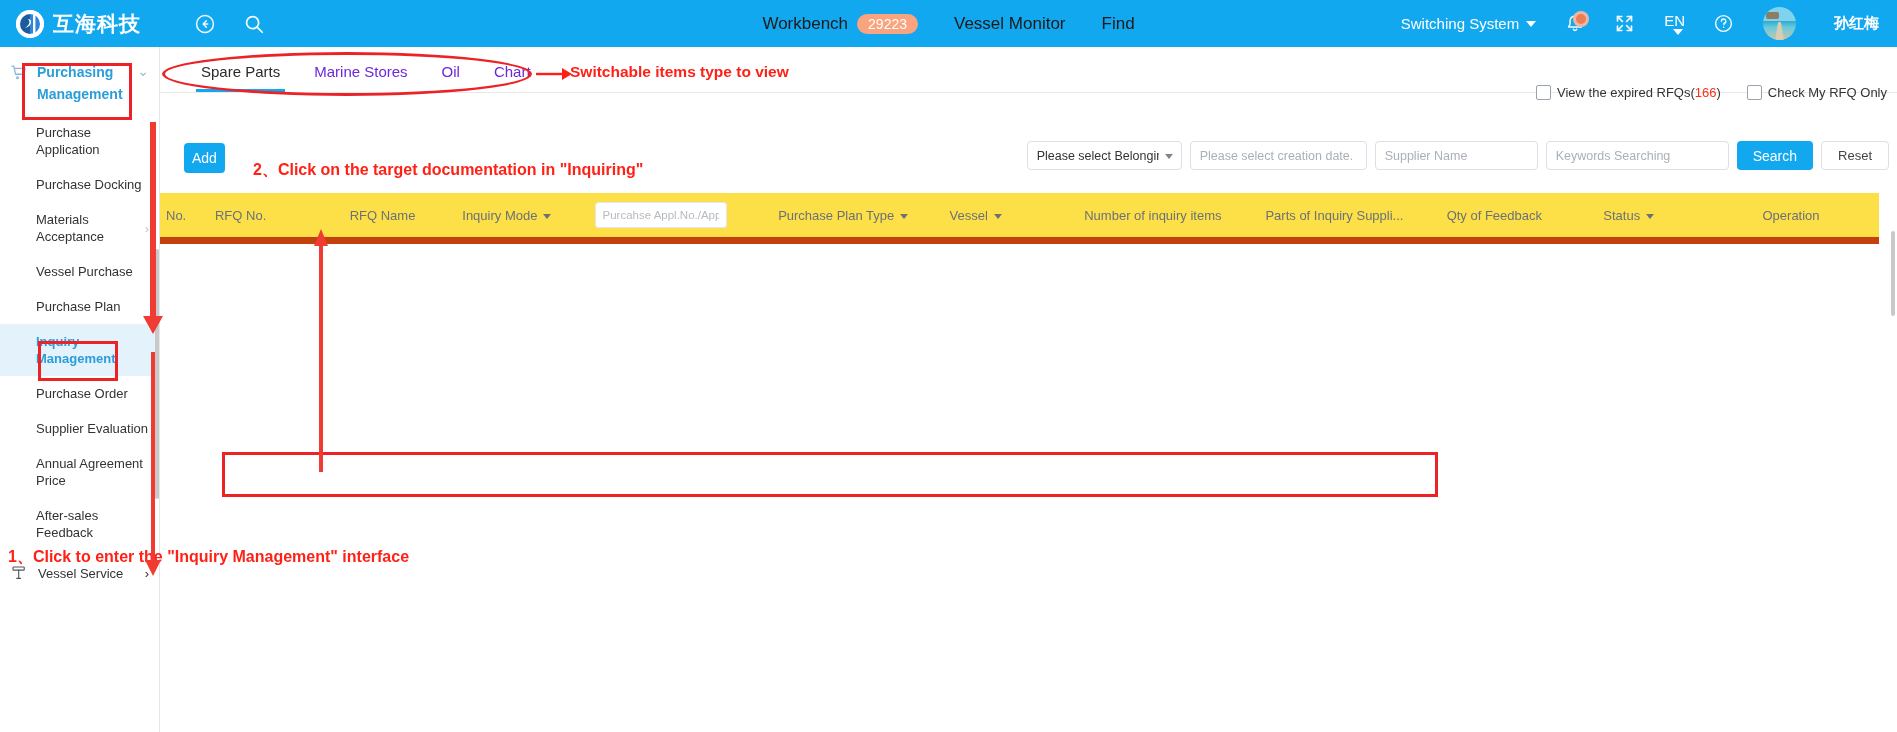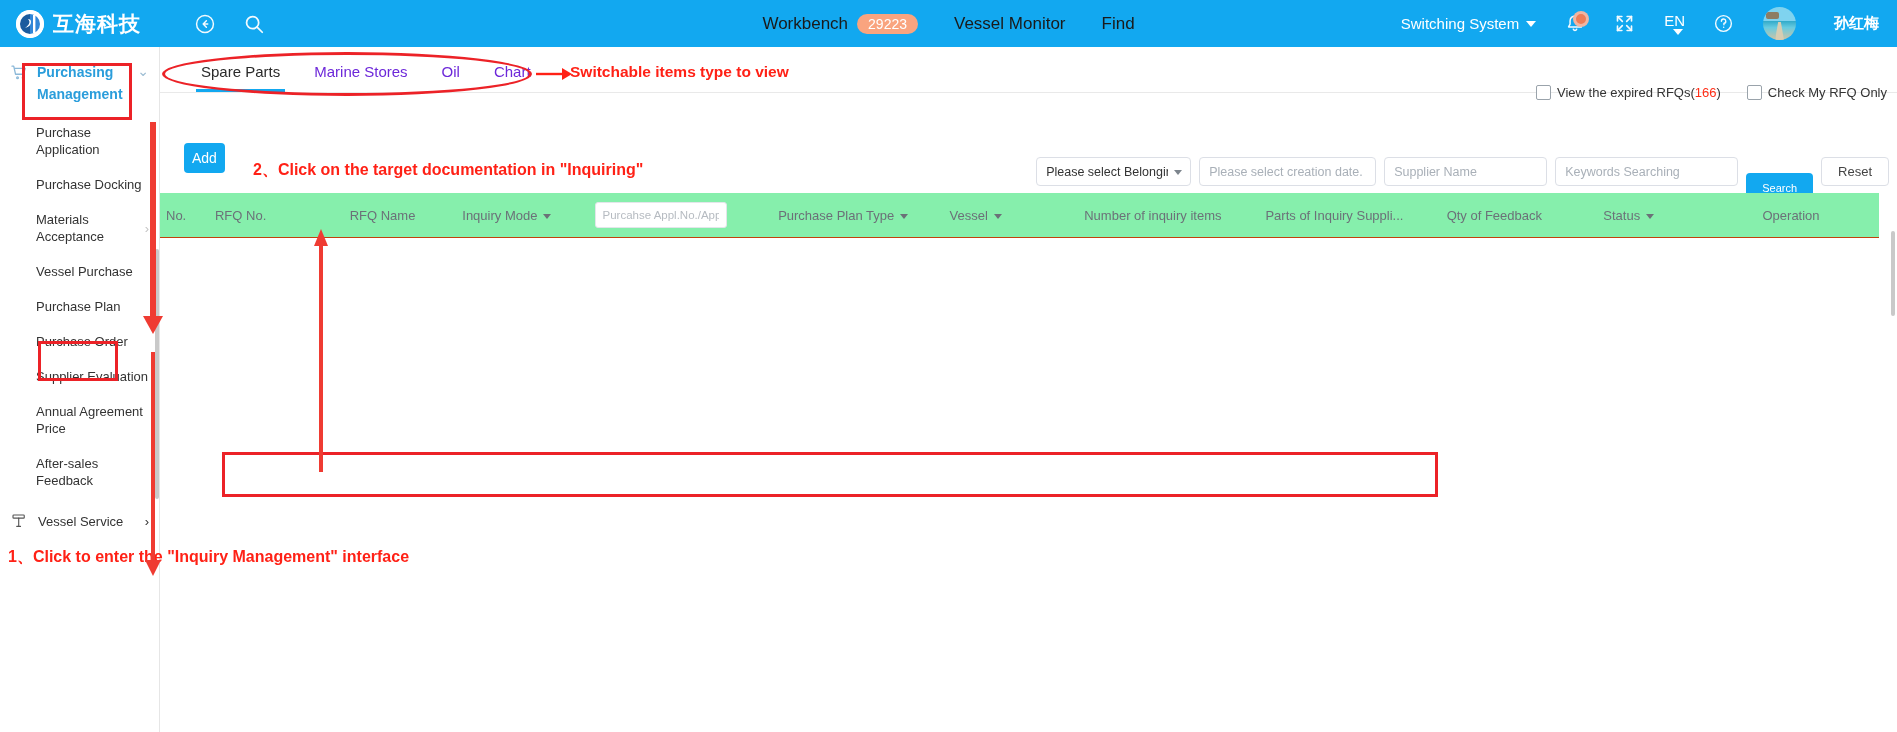--- a/index.html
+++ b/index.html
@@ -159,35 +159,35 @@
   .ipt::placeholder{color:#a9b0b8;}
   select.ipt{color:#333;appearance:none;background-image:none;padding-right:22px;}
   .sel-wrap{position:relative;}
   .sel-wrap:after{
     content:"";position:absolute;right:9px;top:13px;width:0;height:0;
     border-left:4px solid transparent;border-right:4px solid transparent;
     border-top:5px solid #7d858d;pointer-events:none;
   }
   #btn-search{
     background:#12a8f0;color:#fff;border:none;border-radius:4px;height:29px;
-    padding:0 16px;font-size:11px;cursor:pointer;font-family:"Liberation Sans",sans-serif;margin-top:32px;
+    padding:0 16px;font-size:14px;cursor:pointer;font-family:"Liberation Sans",sans-serif;
   }
   #btn-reset{
     background:#fff;color:#444;border:1px solid #dcdfe6;border-radius:4px;height:29px;
     padding:0 16px;font-size:13px;cursor:pointer;font-family:"Liberation Sans",sans-serif;
   }
 
   
   #table-wrap{
     position:absolute;left:0;top:146px;width:1737px;height:539px;overflow:hidden;
   }
   table{border-collapse:collapse;width:1719px;table-layout:fixed;}
   thead th{
-    background:#86efac;color:#6b7178;font-weight:normal;font-size:13px;text-align:left;
-    padding:9px 6px;border-bottom:1px solid #c2410c;vertical-align:middle;
+    background:#fde047;color:#6b7178;font-weight:normal;font-size:13px;text-align:left;
+    padding:9px 6px;border-bottom:7px solid #c2410c;vertical-align:middle;
     white-space:nowrap;overflow:hidden;text-overflow:ellipsis;
   }
   thead th .sort-caret{
     display:inline-block;width:0;height:0;margin-left:6px;vertical-align:middle;
     border-left:4px solid transparent;border-right:4px solid transparent;
     border-top:5px solid #6b7178;
   }
   .th-input{
     width:132px;height:26px;border:1px solid #e3e6ea;border-radius:3px;background:#fff;
     font-size:11.5px;color:#333;padding:0 7px;box-sizing:border-box;outline:none;
@@ -320,20 +320,23 @@
   </div>
   <div class="side-item">
     <span>Materials Acceptance</span>
     <span class="chev-right">›</span>
   </div>
   <div class="side-item">
     <span>Vessel Purchase</span>
   </div>
   <div class="side-item">
     <span>Purchase Plan</span>
+  </div>
+  <div class="side-item active">
+    <span>Inquiry Management</span>
   </div>
   <div class="side-item">
     <span>Purchase Order</span>
   </div>
   <div class="side-item">
     <span>Supplier Evaluation</span>
   </div>
   <div class="side-item">
     <span>Annual Agreement Price</span>
   </div>

